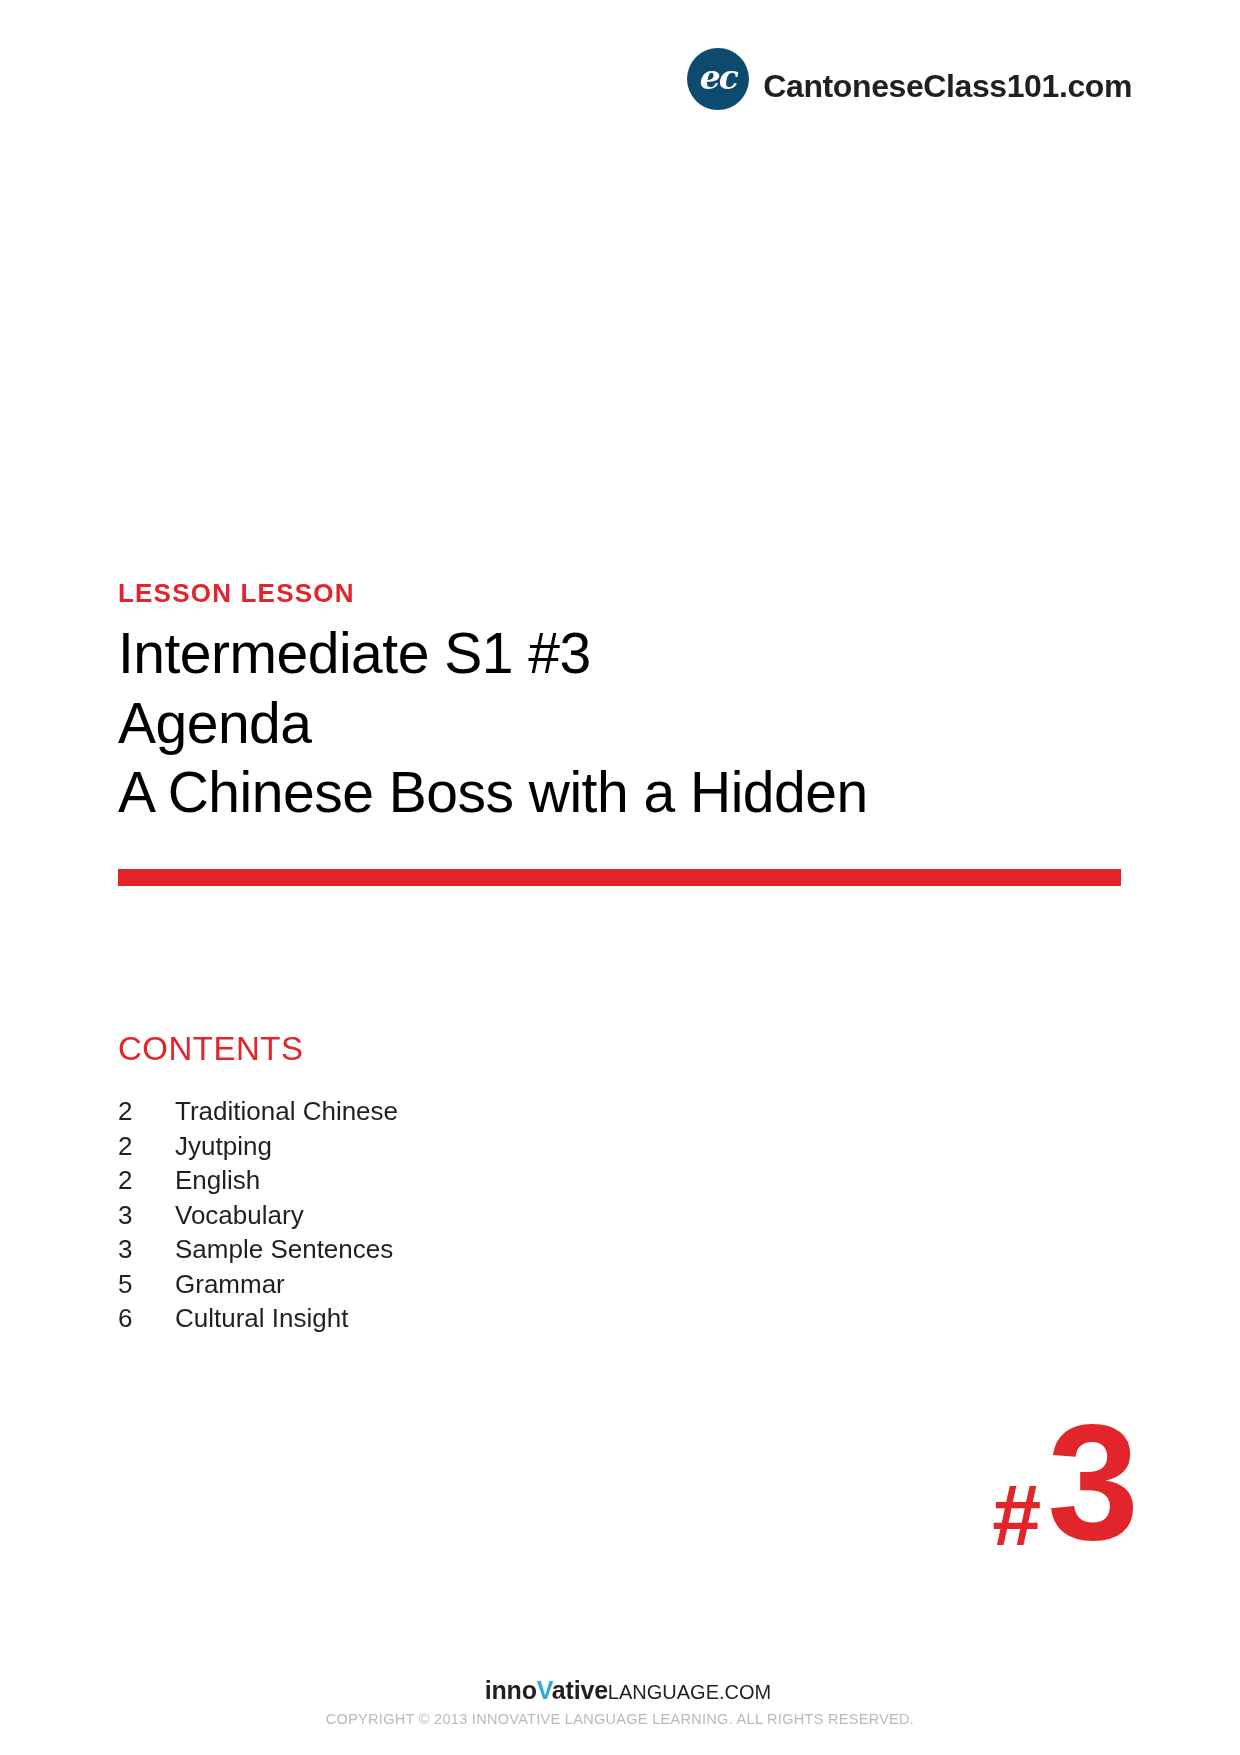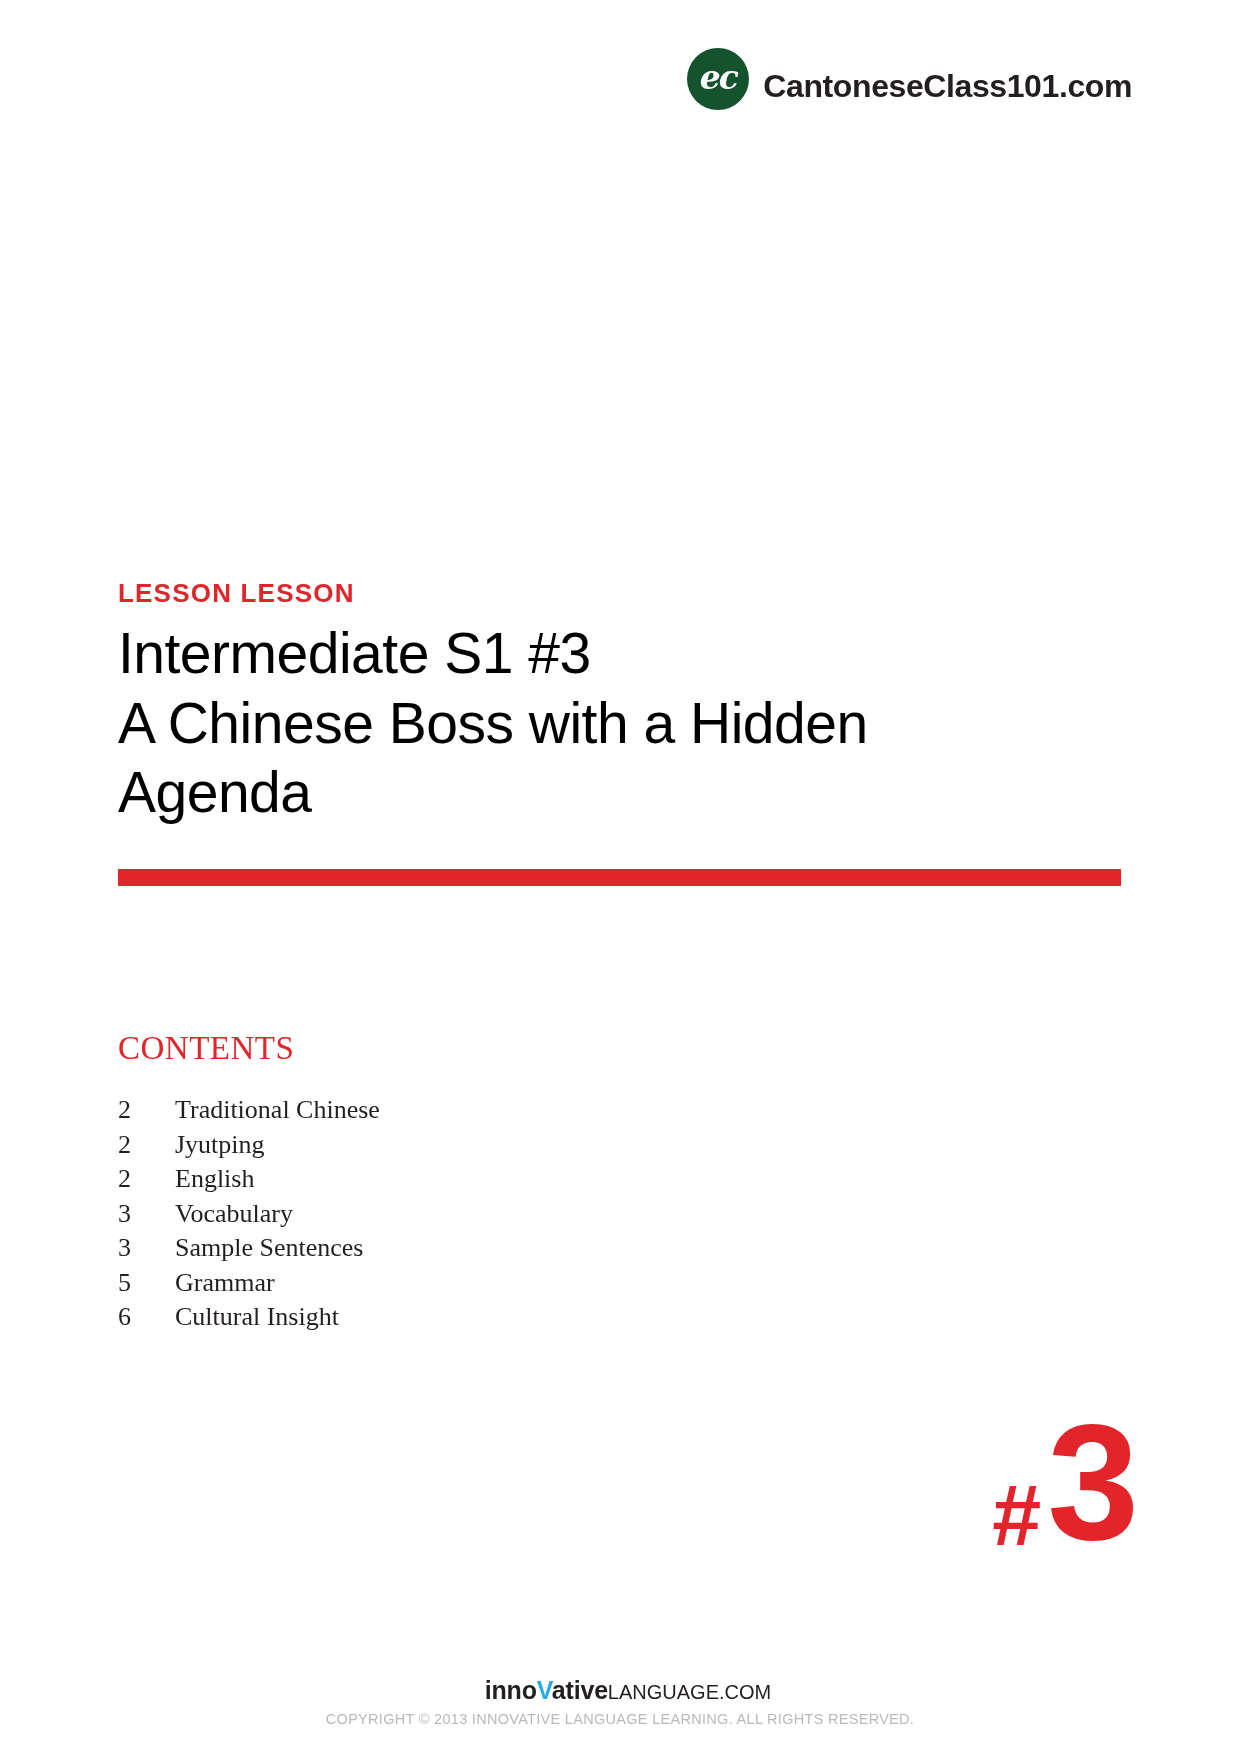--- a/index.html
+++ b/index.html
@@ -22,21 +22,21 @@
     top: 48px;
     right: 108px;
     display: flex;
     align-items: center;
     gap: 14px;
   }
   .brand-mark {
     width: 62px;
     height: 62px;
     border-radius: 50%;
-    background: #14532d;
+    background: #0c4a6e;
     position: relative;
     flex: none;
   }
   .brand-mark .ec {
     position: absolute;
     inset: 0;
     color: #ffffff;
     font-family: "DejaVu Serif", serif;
     font-style: italic;
     font-size: 33px;
@@ -86,21 +86,20 @@
     height: 17px;
     background: #e1252b;
   }
 
   
   .contents {
     position: absolute;
     left: 118px;
     top: 1030px;
     width: 800px;
-    font-family: Liberation Serif, serif;
   }
   .contents-heading {
     color: #e1252b;
     font-size: 33px;
     font-weight: 400;
     letter-spacing: 0.5px;
     margin-bottom: 26px;
   }
   .toc-row {
     display: flex;
@@ -171,22 +170,22 @@
   <div class="brand-mark">
     <span class="ec">ec</span>
   </div>
   <div class="brand-text">CantoneseClass101.com</div>
 </div>
 
 <div class="title-block">
   <div class="kicker">LESSON LESSON</div>
   <div class="doc-title">
     <div>Intermediate S1 #3</div>
+    <div>Agenda</div>
     <div>A Chinese Boss with a Hidden</div>
-    <div>Agenda</div>
   </div>
 </div>
 <div class="title-rule"></div>
 
 <div class="contents">
   <div class="contents-heading">CONTENTS</div>
 
   <div class="toc-row">
     <div class="toc-page">2</div>
     <div class="toc-label">Traditional Chinese</div>

